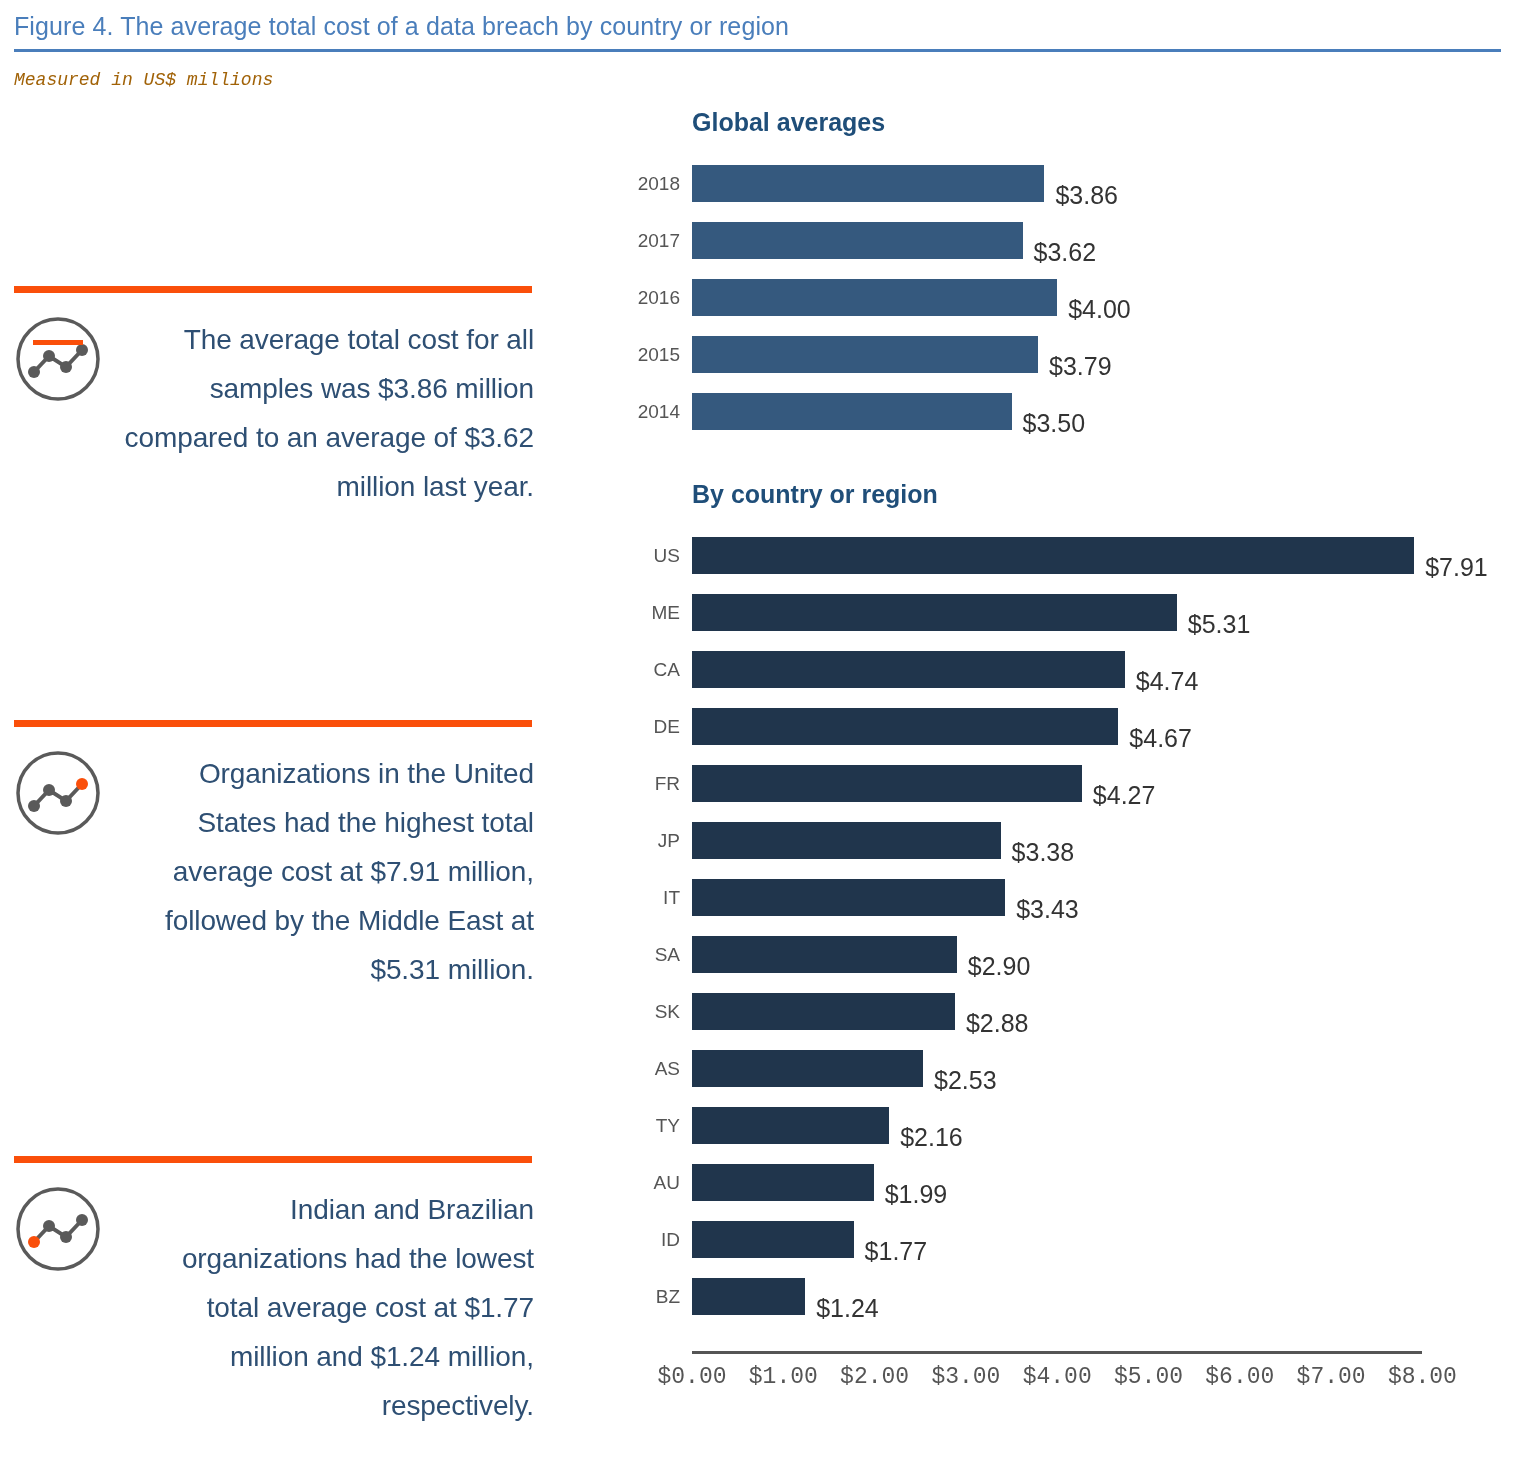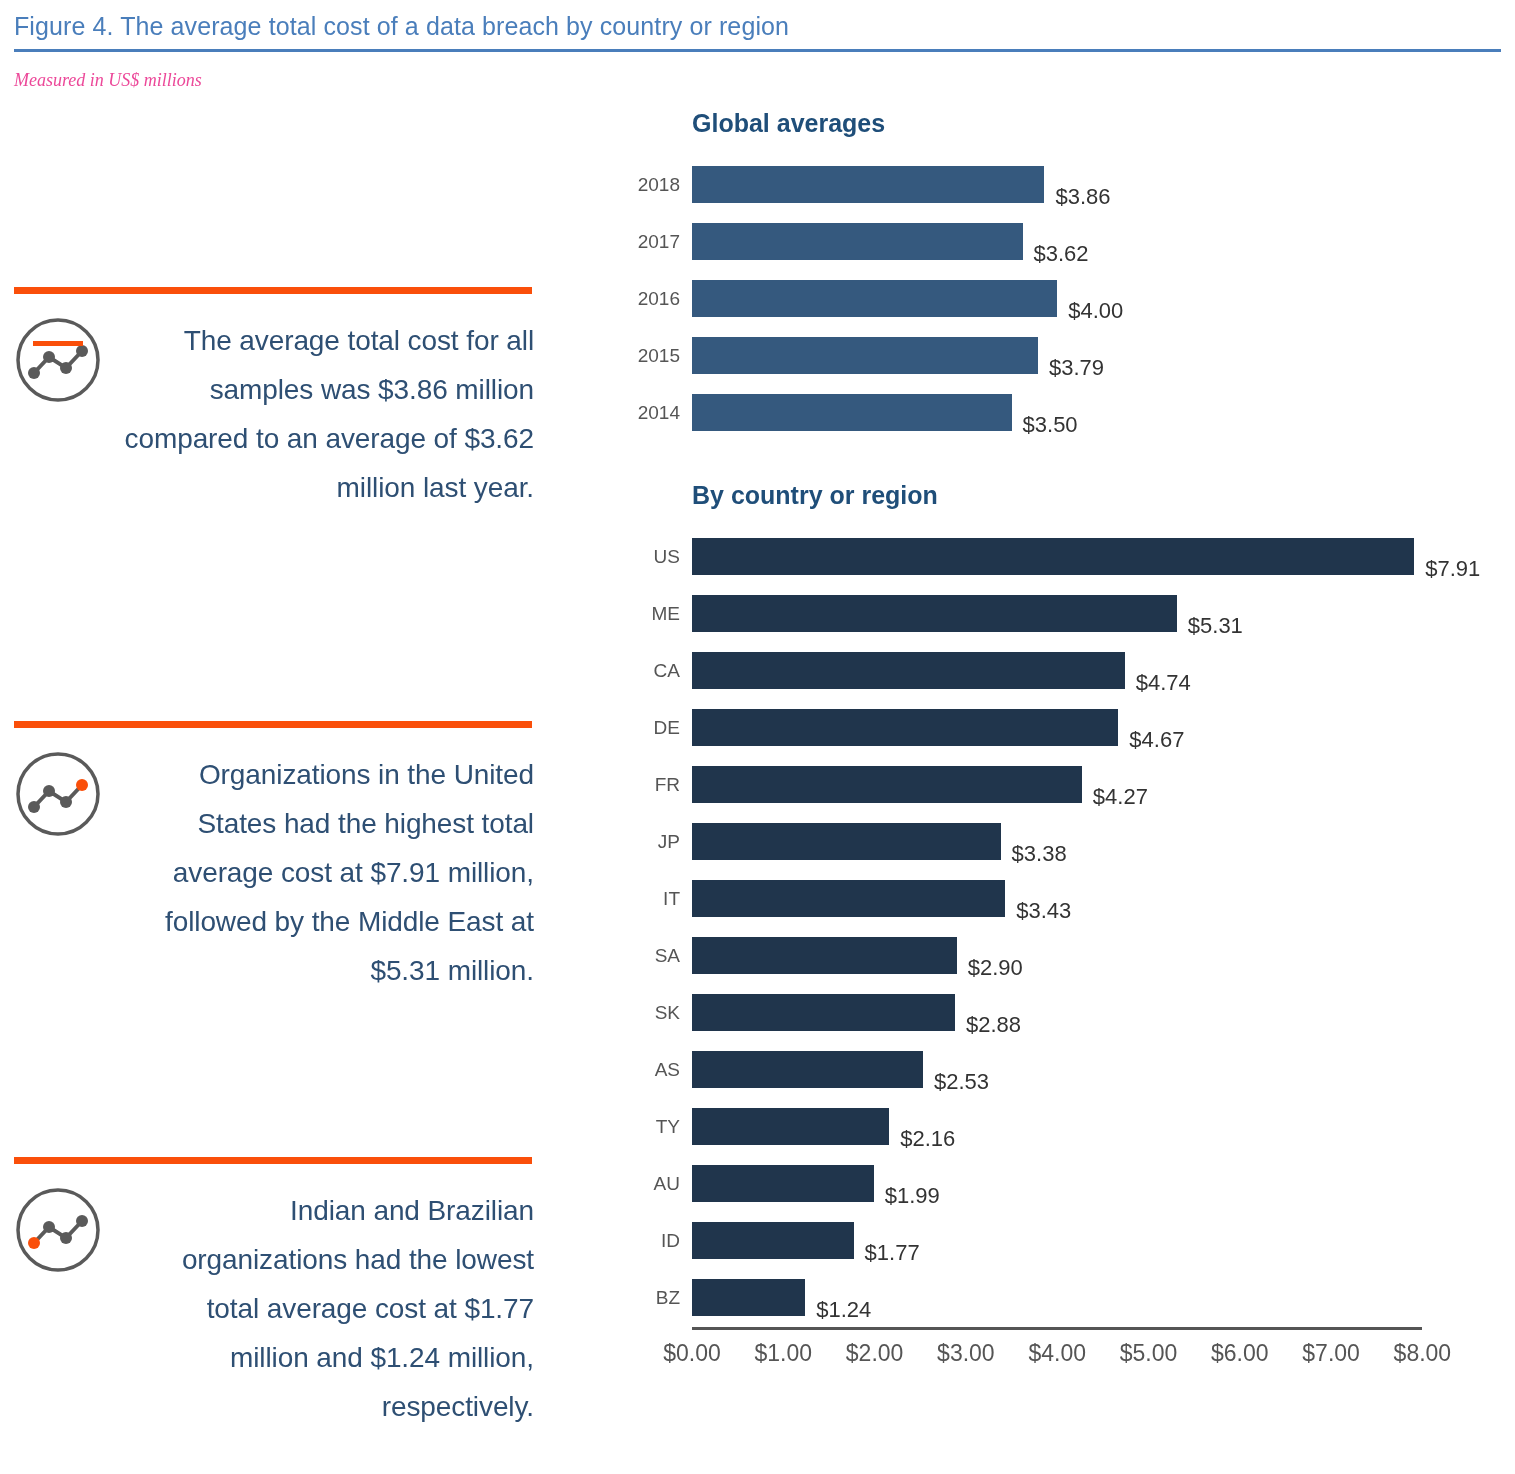--- a/index.html
+++ b/index.html
@@ -31,22 +31,22 @@
   #title-rule {
     height: 3px;
     background: #4a7ebb;
     margin-top: 7px;
     width: 1487px;
   }
   #figure-subtitle {
     margin-top: 18px;
     font-size: 18px;
     font-style: italic;
-    color: #ec4899;
-    font-family: Liberation Serif, serif;
+    color: #a16207;
+    font-family: Liberation Mono, monospace;
   }
 
   
   #figure-body {
     position: relative;
     margin-top: 18px;
     display: flex;
     align-items: flex-start;
   }
 
@@ -119,40 +119,41 @@
   .bar-track {
     position: relative;
     flex: 1 1 auto;
     display: flex;
     align-items: center;
   }
   .bar-fill {
     height: 37px;
   }
   .bar-value {
-    font-size: 22px;
+    font-size: 25px;
     color: #333333;
     margin-left: 11px;
     white-space: nowrap;
     margin-top: 24px;
   }
 
   
   #global-averages .bar-row { height: 57px; }
   #global-averages .bar-fill { background: #35597e; }
 
   
   #country-region .bar-row { height: 57px; }
   #country-region .bar-fill { background: #20354c; }
 
   
   #axis {
-    margin-top: 1px;
+    margin-top: 26px;
     margin-left: 92px;
     position: relative;
+    font-family: Liberation Mono, monospace;
   }
   #axis-line {
     height: 3px;
     background: #555555;
   }
   #axis-ticks {
     position: relative;
     height: 34px;
     margin-top: 10px;
   }

